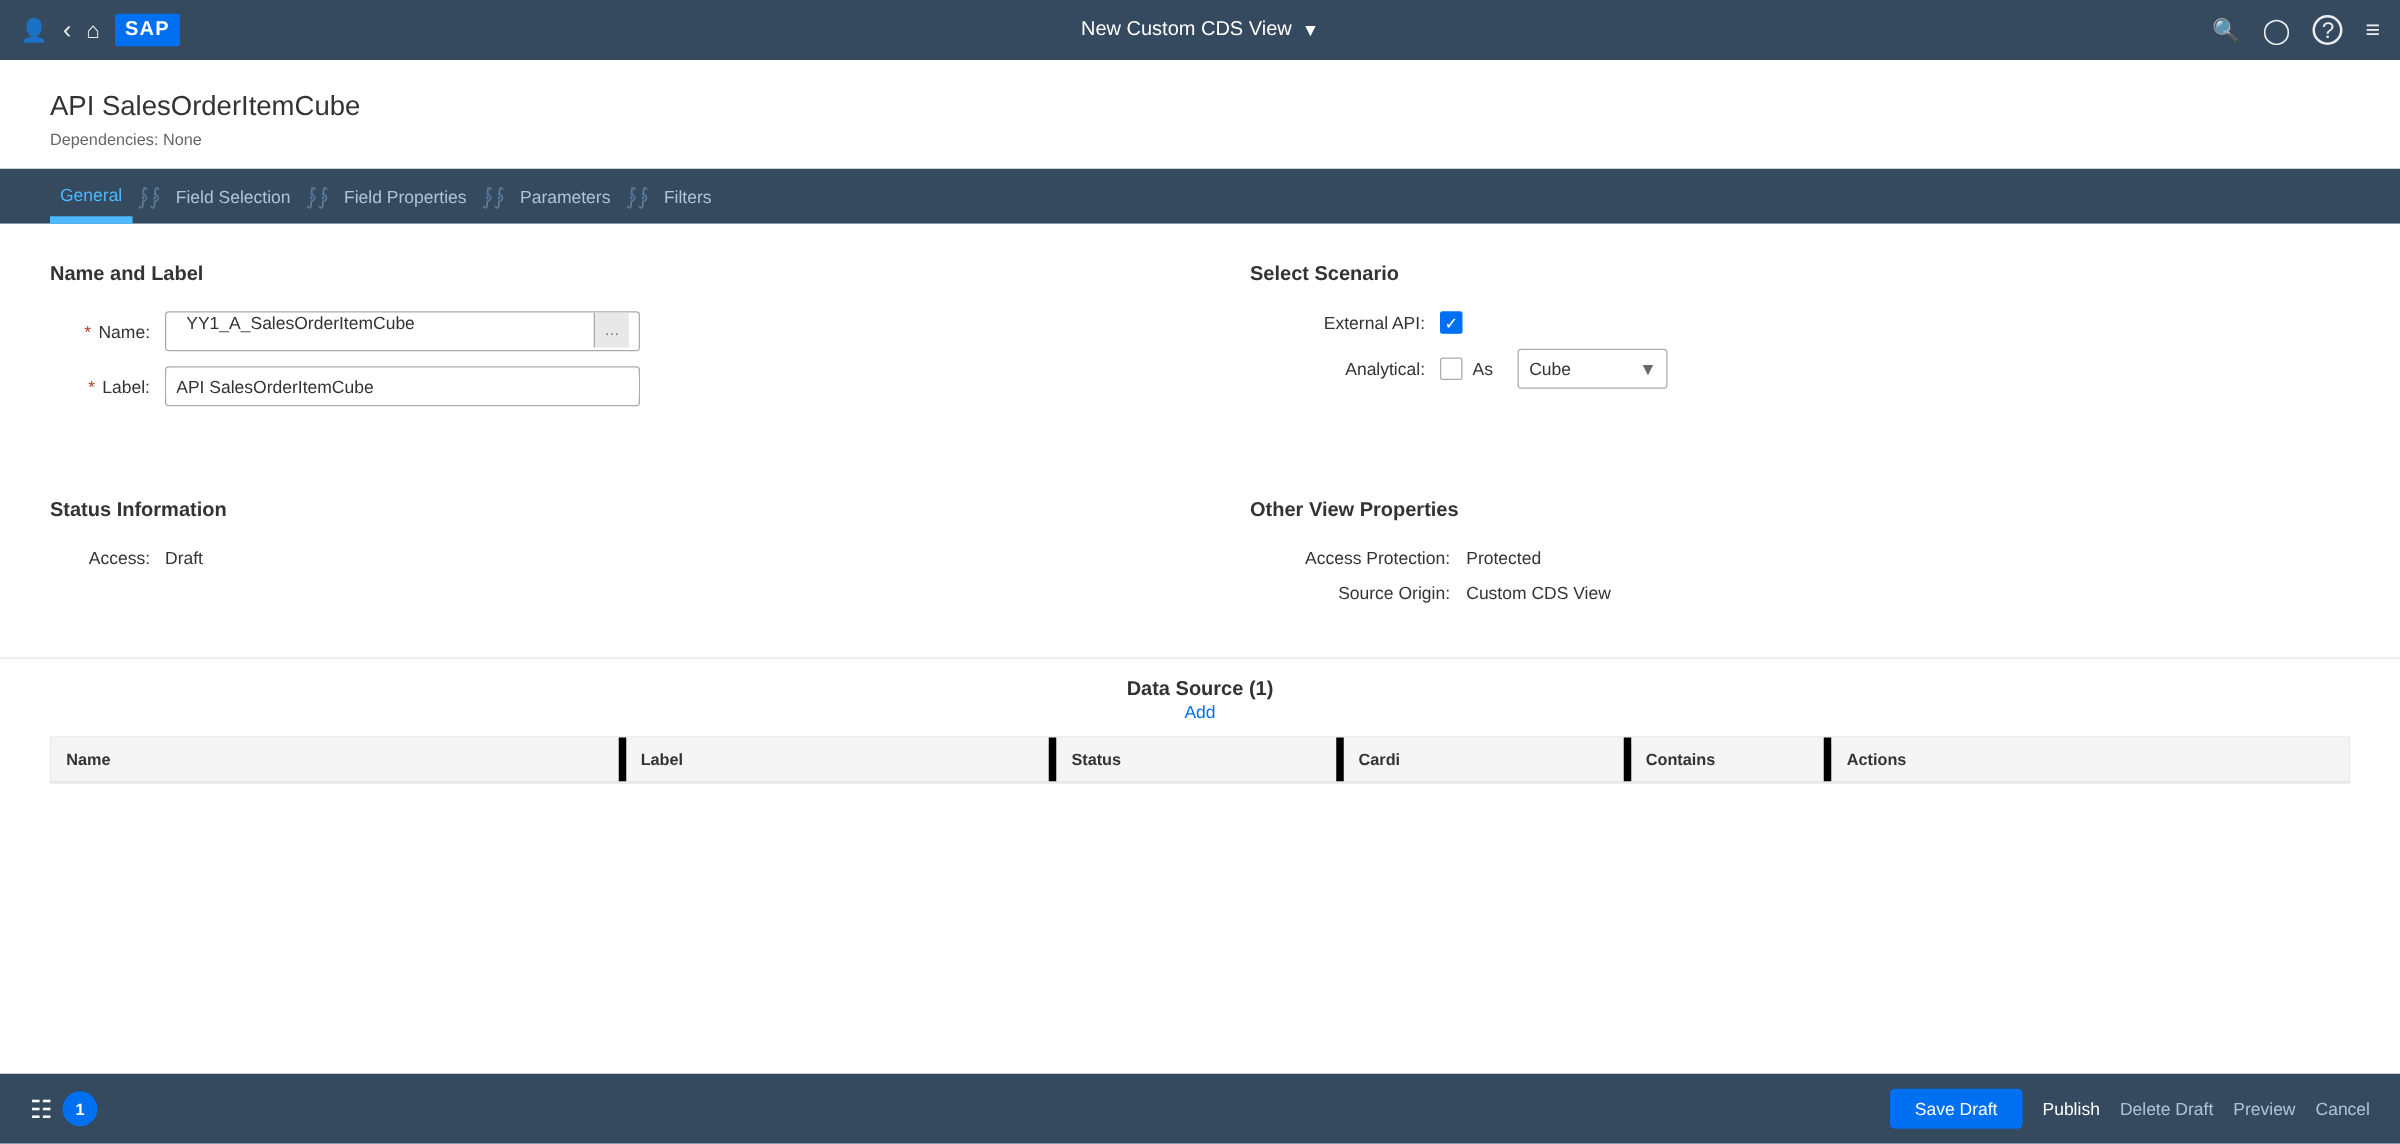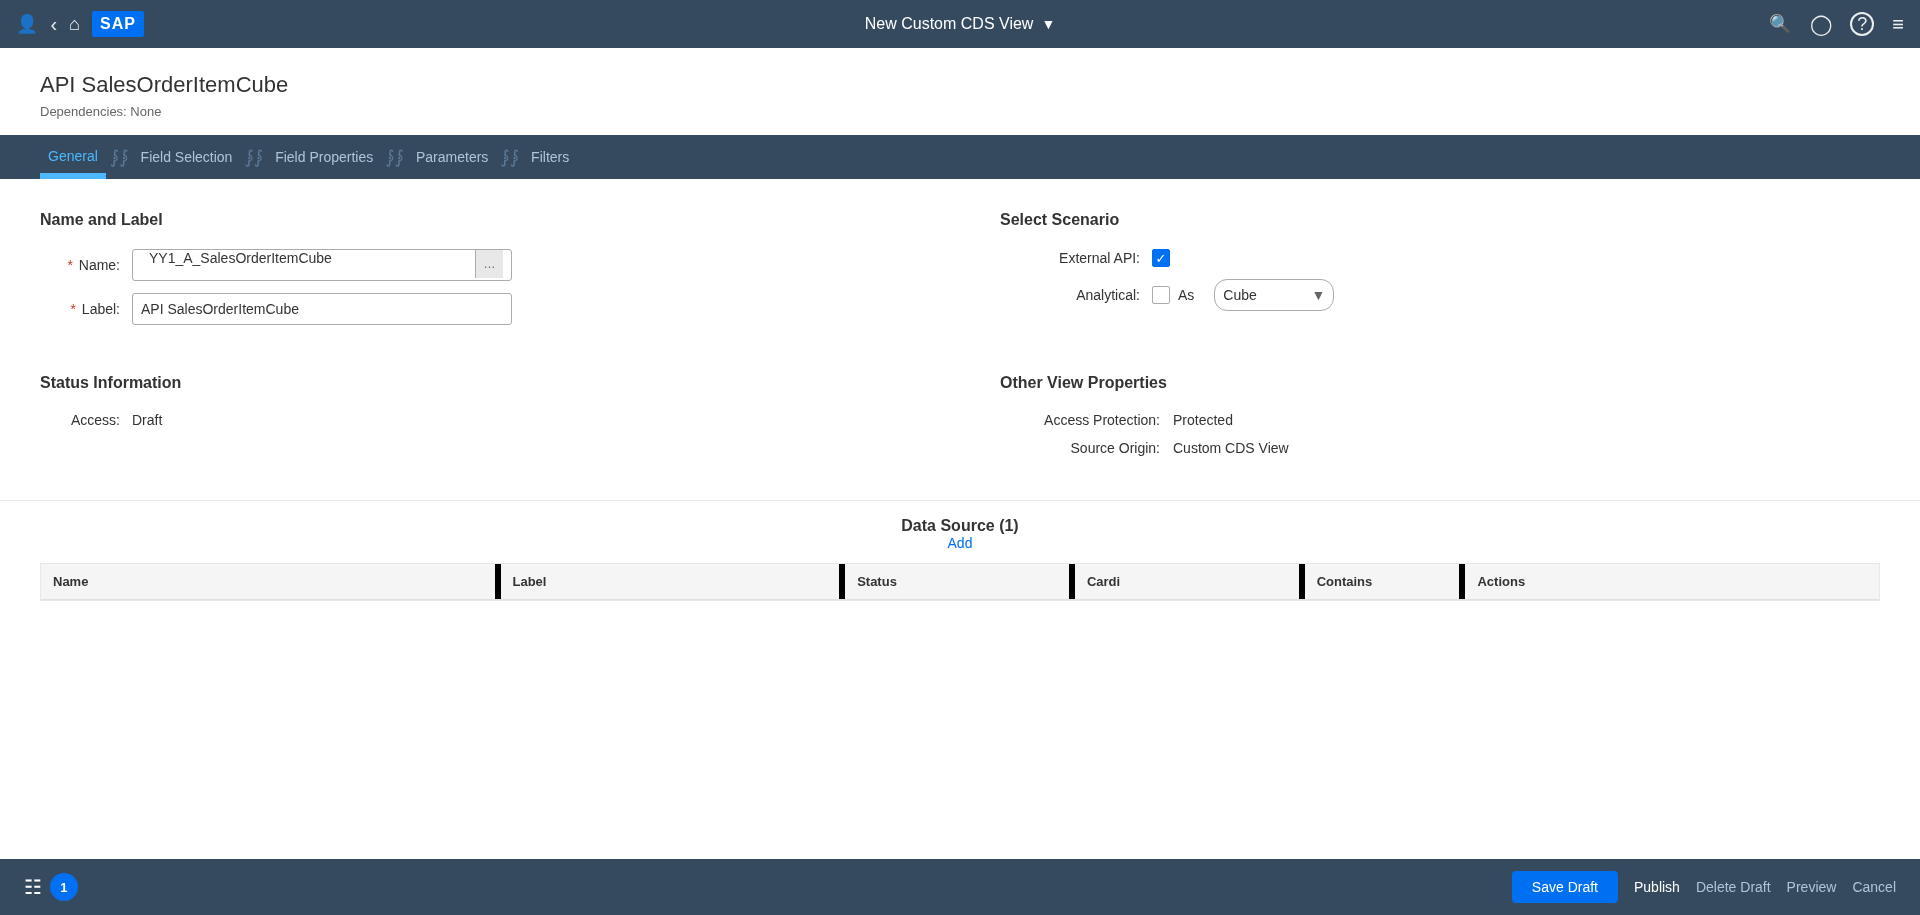--- a/index.html
+++ b/index.html
@@ -92,21 +92,21 @@
       margin: 0 4px;
       display: flex;
       align-items: center;
     }
 
     
     .form-content {
       padding: 32px 40px;
       display: grid;
       grid-template-columns: 1fr 1fr;
-      gap: 37px 80px;
+      gap: 63px 80px;
       background: #fff;
     }
 
     .section-title {
       font-size: 16px;
       font-weight: 600;
       color: #333;
       margin-bottom: 20px;
     }
 
@@ -195,21 +195,21 @@
       display: flex;
       align-items: center;
       justify-content: center;
       cursor: pointer;
       border-radius: 2px;
     }
     .as-dropdown {
       display: flex;
       align-items: center;
       border: 1px solid #ababab;
-      border-radius: 13px;
+      border-radius: 3px;
       height: 32px;
       padding: 0 8px;
       background: #fff;
       cursor: pointer;
       min-width: 120px;
       justify-content: space-between;
       margin-left: 12px;
       font-size: 14px;
       color: #333;
     }

